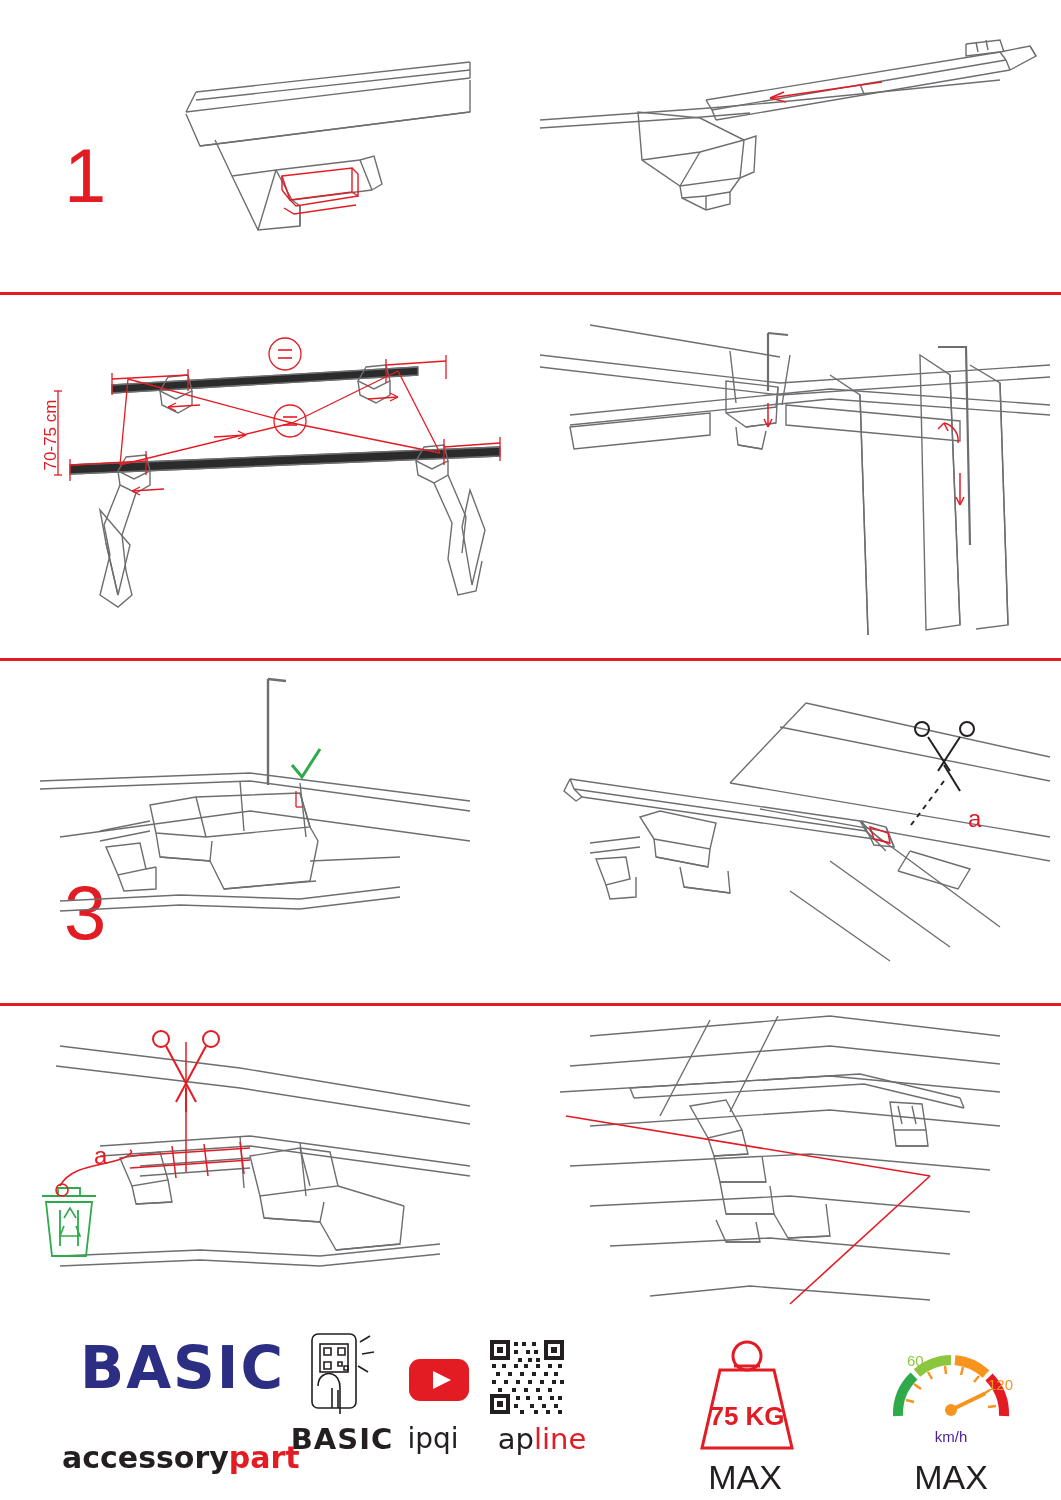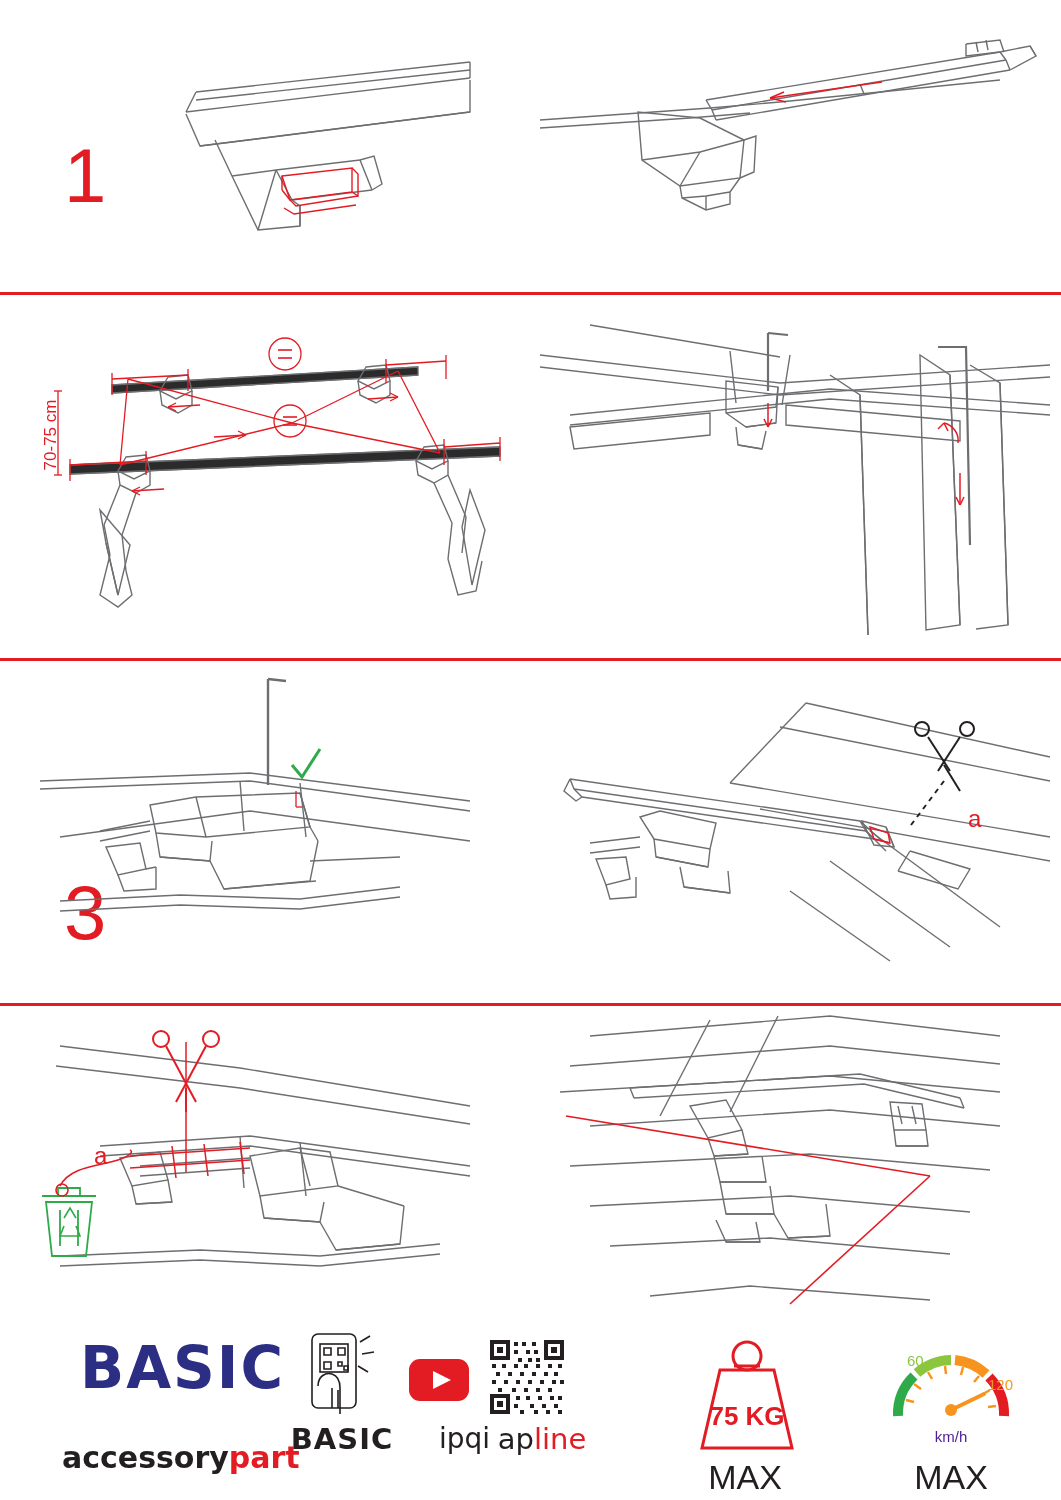--- a/index.html
+++ b/index.html
@@ -106,24 +106,24 @@
     color: #231f20;
     letter-spacing: 1px;
   }
   .yt-wrap {
     position: absolute;
     left: 408px;
     top: 48px;
   }
   .yt-label {
     position: absolute;
-    left: 400px;
+    left: 388px;
     top: 112px;
     width: 90px;
-    text-align: right;
+    text-align: center;
     font-family: "DejaVu Sans", sans-serif;
     font-size: 28px;
     color: #231f20;
   }
   .qr-wrap {
     position: absolute;
     left: 488px;
     top: 28px;
   }
   .apline-label {

